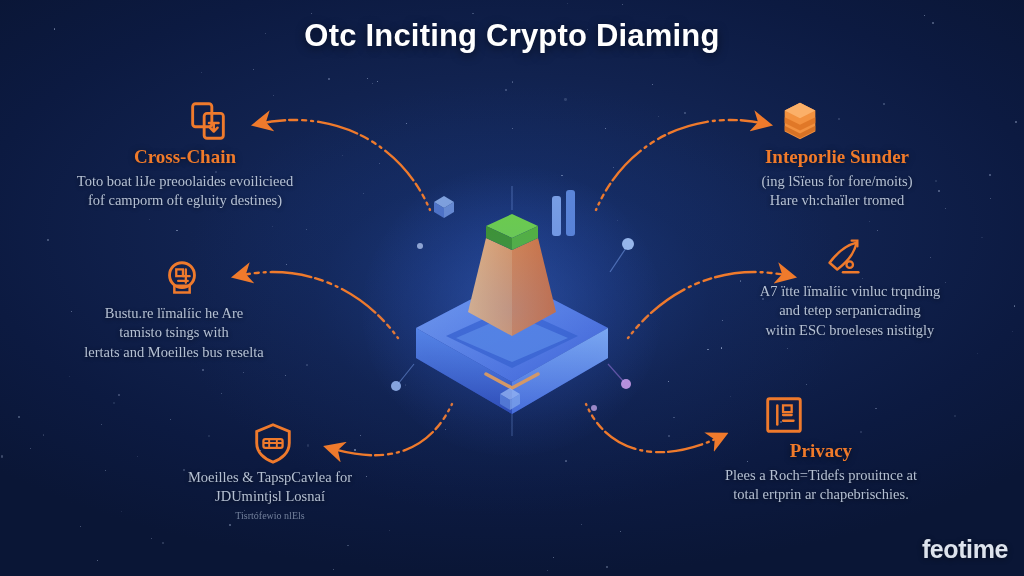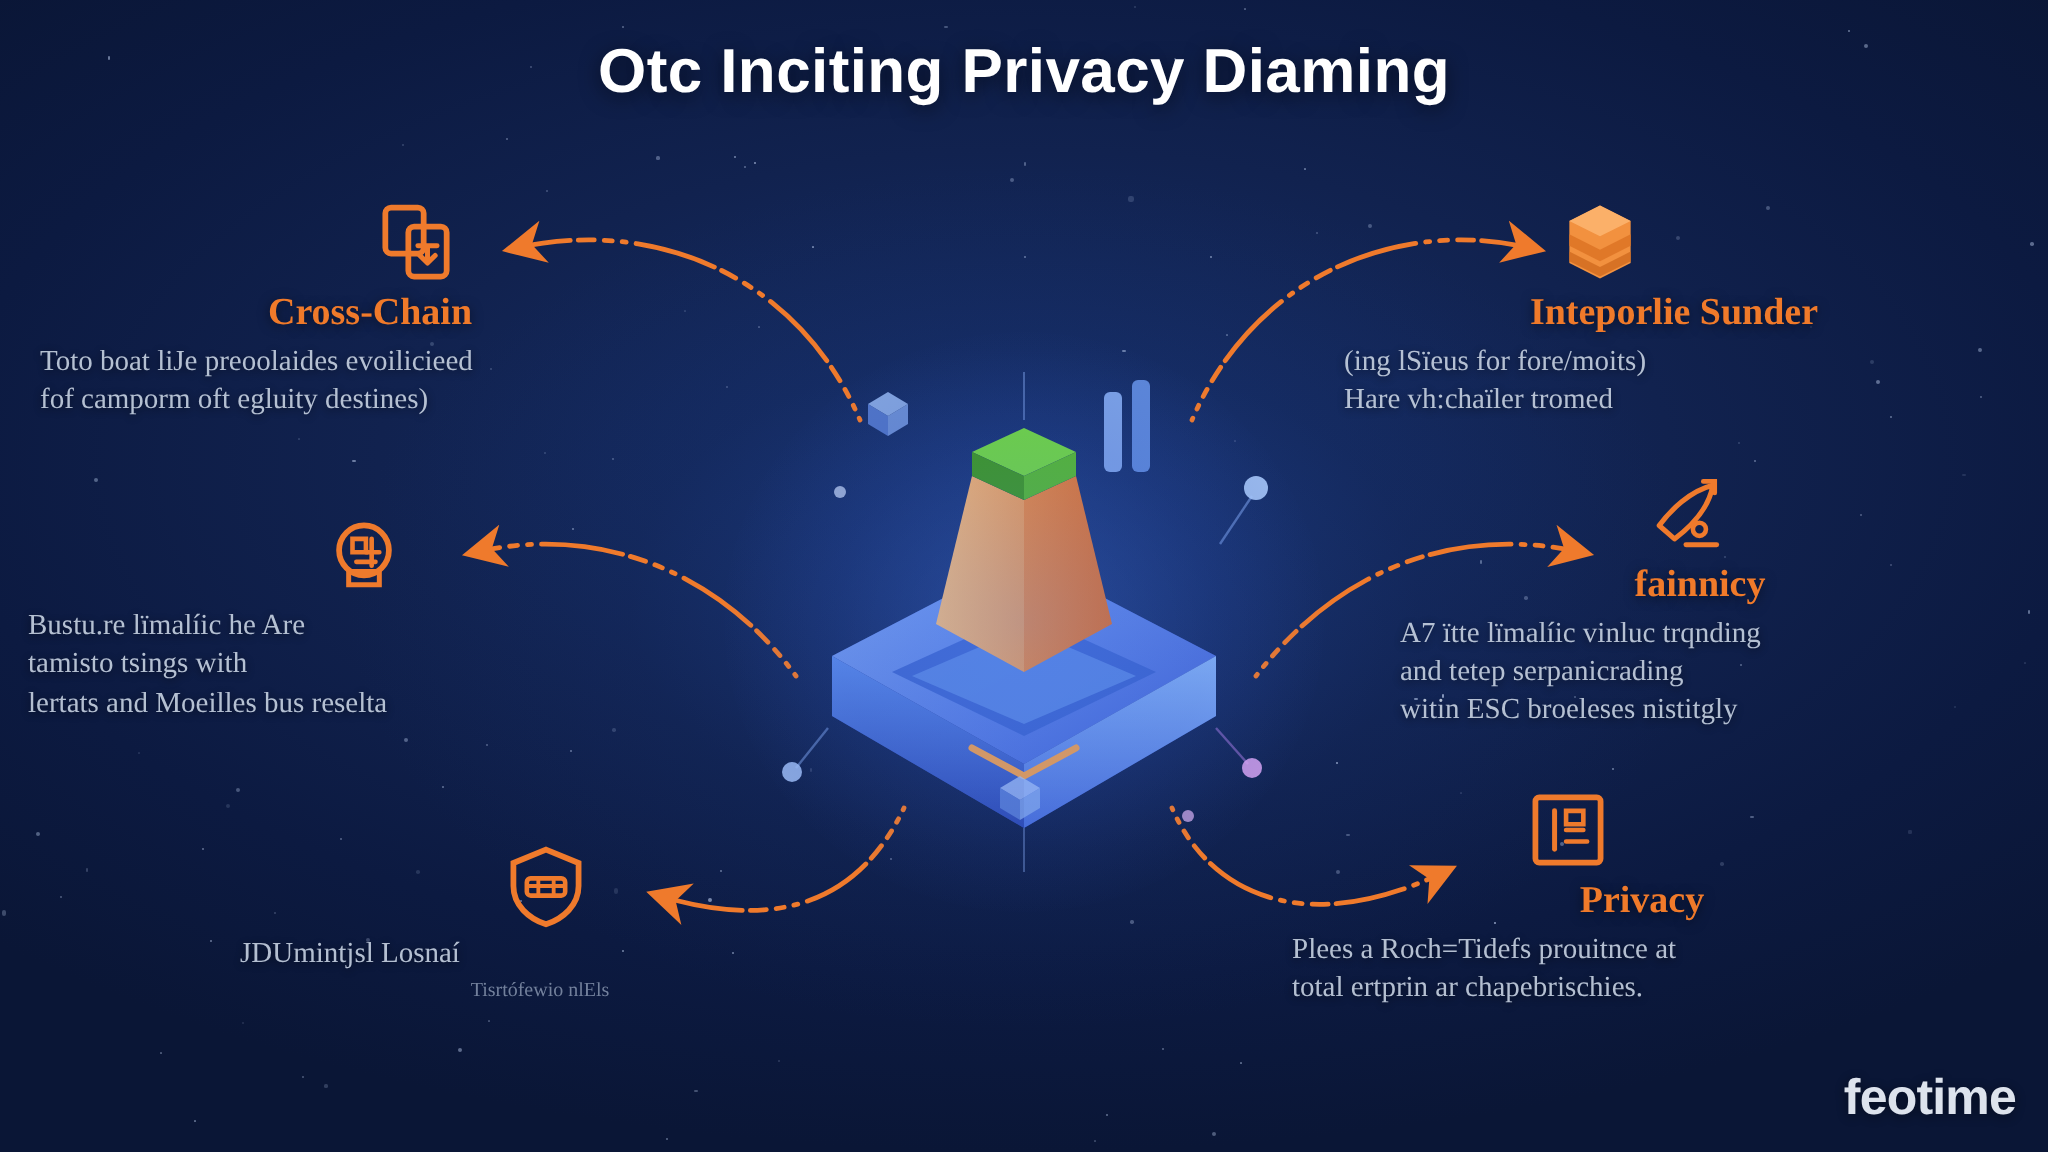--- a/index.html
+++ b/index.html
@@ -43,21 +43,21 @@
     font-size:19px; font-weight:bold;
     color:#f07a2a;
     text-align:center;
     text-shadow:0 1px 6px rgba(0,0,0,0.5);
     line-height:1.15;
     margin-bottom:4px;
   }
   .feat-body {
     font-size:14.5px;
     color:#c3cede;
-    text-align:left;
+    text-align:center;
     line-height:1.33;
     text-shadow:0 1px 5px rgba(0,0,0,0.6);
     opacity:0.92;
   }
   .feat-sub {
     font-size:10px;
     color:#8c9ab3;
     text-align:center;
     line-height:1.3;
     margin-top:2px;
@@ -225,21 +225,21 @@
       <div class="star" style="left:511.5px;top:81.0px;width:1.7px;height:1.7px;opacity:0.33"></div>
       <div class="star" style="left:934.9px;top:179.7px;width:2.3px;height:2.3px;opacity:0.16"></div>
       <div class="star" style="left:561.3px;top:174.6px;width:1.5px;height:1.5px;opacity:0.45"></div>
       <div class="star" style="left:29.6px;top:447.9px;width:1.6px;height:1.6px;opacity:0.35"></div>
       <div class="star" style="left:260.3px;top:449.7px;width:1.2px;height:1.2px;opacity:0.51"></div>
       <div class="star" style="left:445.3px;top:429.0px;width:1.1px;height:1.1px;opacity:0.38"></div>
       <div class="star" style="left:112.7px;top:401.8px;width:2.1px;height:2.1px;opacity:0.14"></div>
       <div class="star" style="left:306.1px;top:364.4px;width:1.7px;height:1.7px;opacity:0.18"></div>
     </div>
 
-  <div class="title">Otc Inciting Privacy Diaming</div>
+  <div class="title">Otc Inciting Crypto Diaming</div>
 
   <svg id="arrows" viewBox="0 0 1024 576" width="1024" height="576">
     <defs>
       <marker id="ah" markerWidth="9" markerHeight="9" refX="6" refY="4.5" orient="auto">
         <path d="M0,0 L9,4.5 L0,9 L2.6,4.5 Z" fill="#ef7a2c"></path>
       </marker>
     </defs>
 
     <path d="M430,210 C400,140 330,108 258,124" fill="none" stroke="#ef7a2c" stroke-width="2.4" stroke-dasharray="1 5 2 5 4 5 8 4 40 0" stroke-linecap="round" marker-end="url(#ah)"></path>
 
@@ -342,20 +342,21 @@
     <div class="feat-body">tamisto tsings with</div>
     <div class="feat-body">lertats and Moeilles bus reselta</div>
   </div>
 
   <div class="feature" id="f-modules">
     <svg class="feat-icon" viewBox="0 0 48 48">
       <path d="M24 5 L41 12 V24 C41 34 33 41 24 44 C15 41 7 34 7 24 V12 Z" fill="none" stroke="#ef7a2c" stroke-width="3"></path>
       <rect x="14" y="20" width="20" height="9" rx="2" fill="none" stroke="#ef7a2c" stroke-width="2.4"></rect>
       <path d="M14 24 h20 M20 20 v9 M28 20 v9" stroke="#ef7a2c" stroke-width="2" fill="none"></path>
     </svg>
+    <div class="feat-body">Moeilles &amp; TapspCavlea for</div>
     <div class="feat-body">JDUmintjsl Losnaí</div>
     <div class="feat-sub">Tisrtófewio nlEls</div>
   </div>
 
   <div class="feature" id="f-inter">
     <svg class="feat-icon" viewBox="0 0 48 48">
       <polygon points="24,5 40,13 40,35 24,43 8,35 8,13" fill="#f2913f"></polygon>
       <polygon points="24,5 40,13 24,21 8,13" fill="#fbb069"></polygon>
       <polygon points="8,20 24,28 40,20 40,26 24,34 8,26" fill="#dd7324" opacity="0.85"></polygon>
       <polygon points="8,29 24,37 40,29 40,34 24,42 8,34" fill="#cf6a1f" opacity="0.8"></polygon>
@@ -365,21 +366,20 @@
     <div class="feat-body">Hare vh:chaïler tromed</div>
   </div>
 
   <div class="feature" id="f-finance">
     <svg class="feat-icon" viewBox="0 0 48 48">
       <path d="M10 30 C16 22 26 12 38 9 C36 21 26 31 18 37 Z" fill="none" stroke="#ef7a2c" stroke-width="2.6" stroke-linejoin="round"></path>
       <path d="M33 7 l6 0 l0 6" fill="none" stroke="#ef7a2c" stroke-width="2.4" stroke-linecap="round"></path>
       <circle cx="31" cy="32" r="3.4" fill="none" stroke="#ef7a2c" stroke-width="2.4"></circle>
       <path d="M24 40 h16" stroke="#ef7a2c" stroke-width="2.6" stroke-linecap="round"></path>
     </svg>
-    <div class="feat-head">fainnicy</div>
     <div class="feat-body">A7 ïtte lïmalíic vinluc trqnding</div>
     <div class="feat-body">and tetep serpanicrading</div>
     <div class="feat-body">witin ESC broeleses nistitgly</div>
   </div>
 
   <div class="feature" id="f-privacy">
     <svg class="feat-icon" viewBox="0 0 48 48">
       <rect x="7" y="7" width="34" height="34" rx="2" fill="none" stroke="#ef7a2c" stroke-width="3"></rect>
       <path d="M17 14 v20" stroke="#ef7a2c" stroke-width="2.6" stroke-linecap="round"></path>
       <path d="M23 14 h9 v7 h-9 z" fill="none" stroke="#ef7a2c" stroke-width="2.4"></path>

